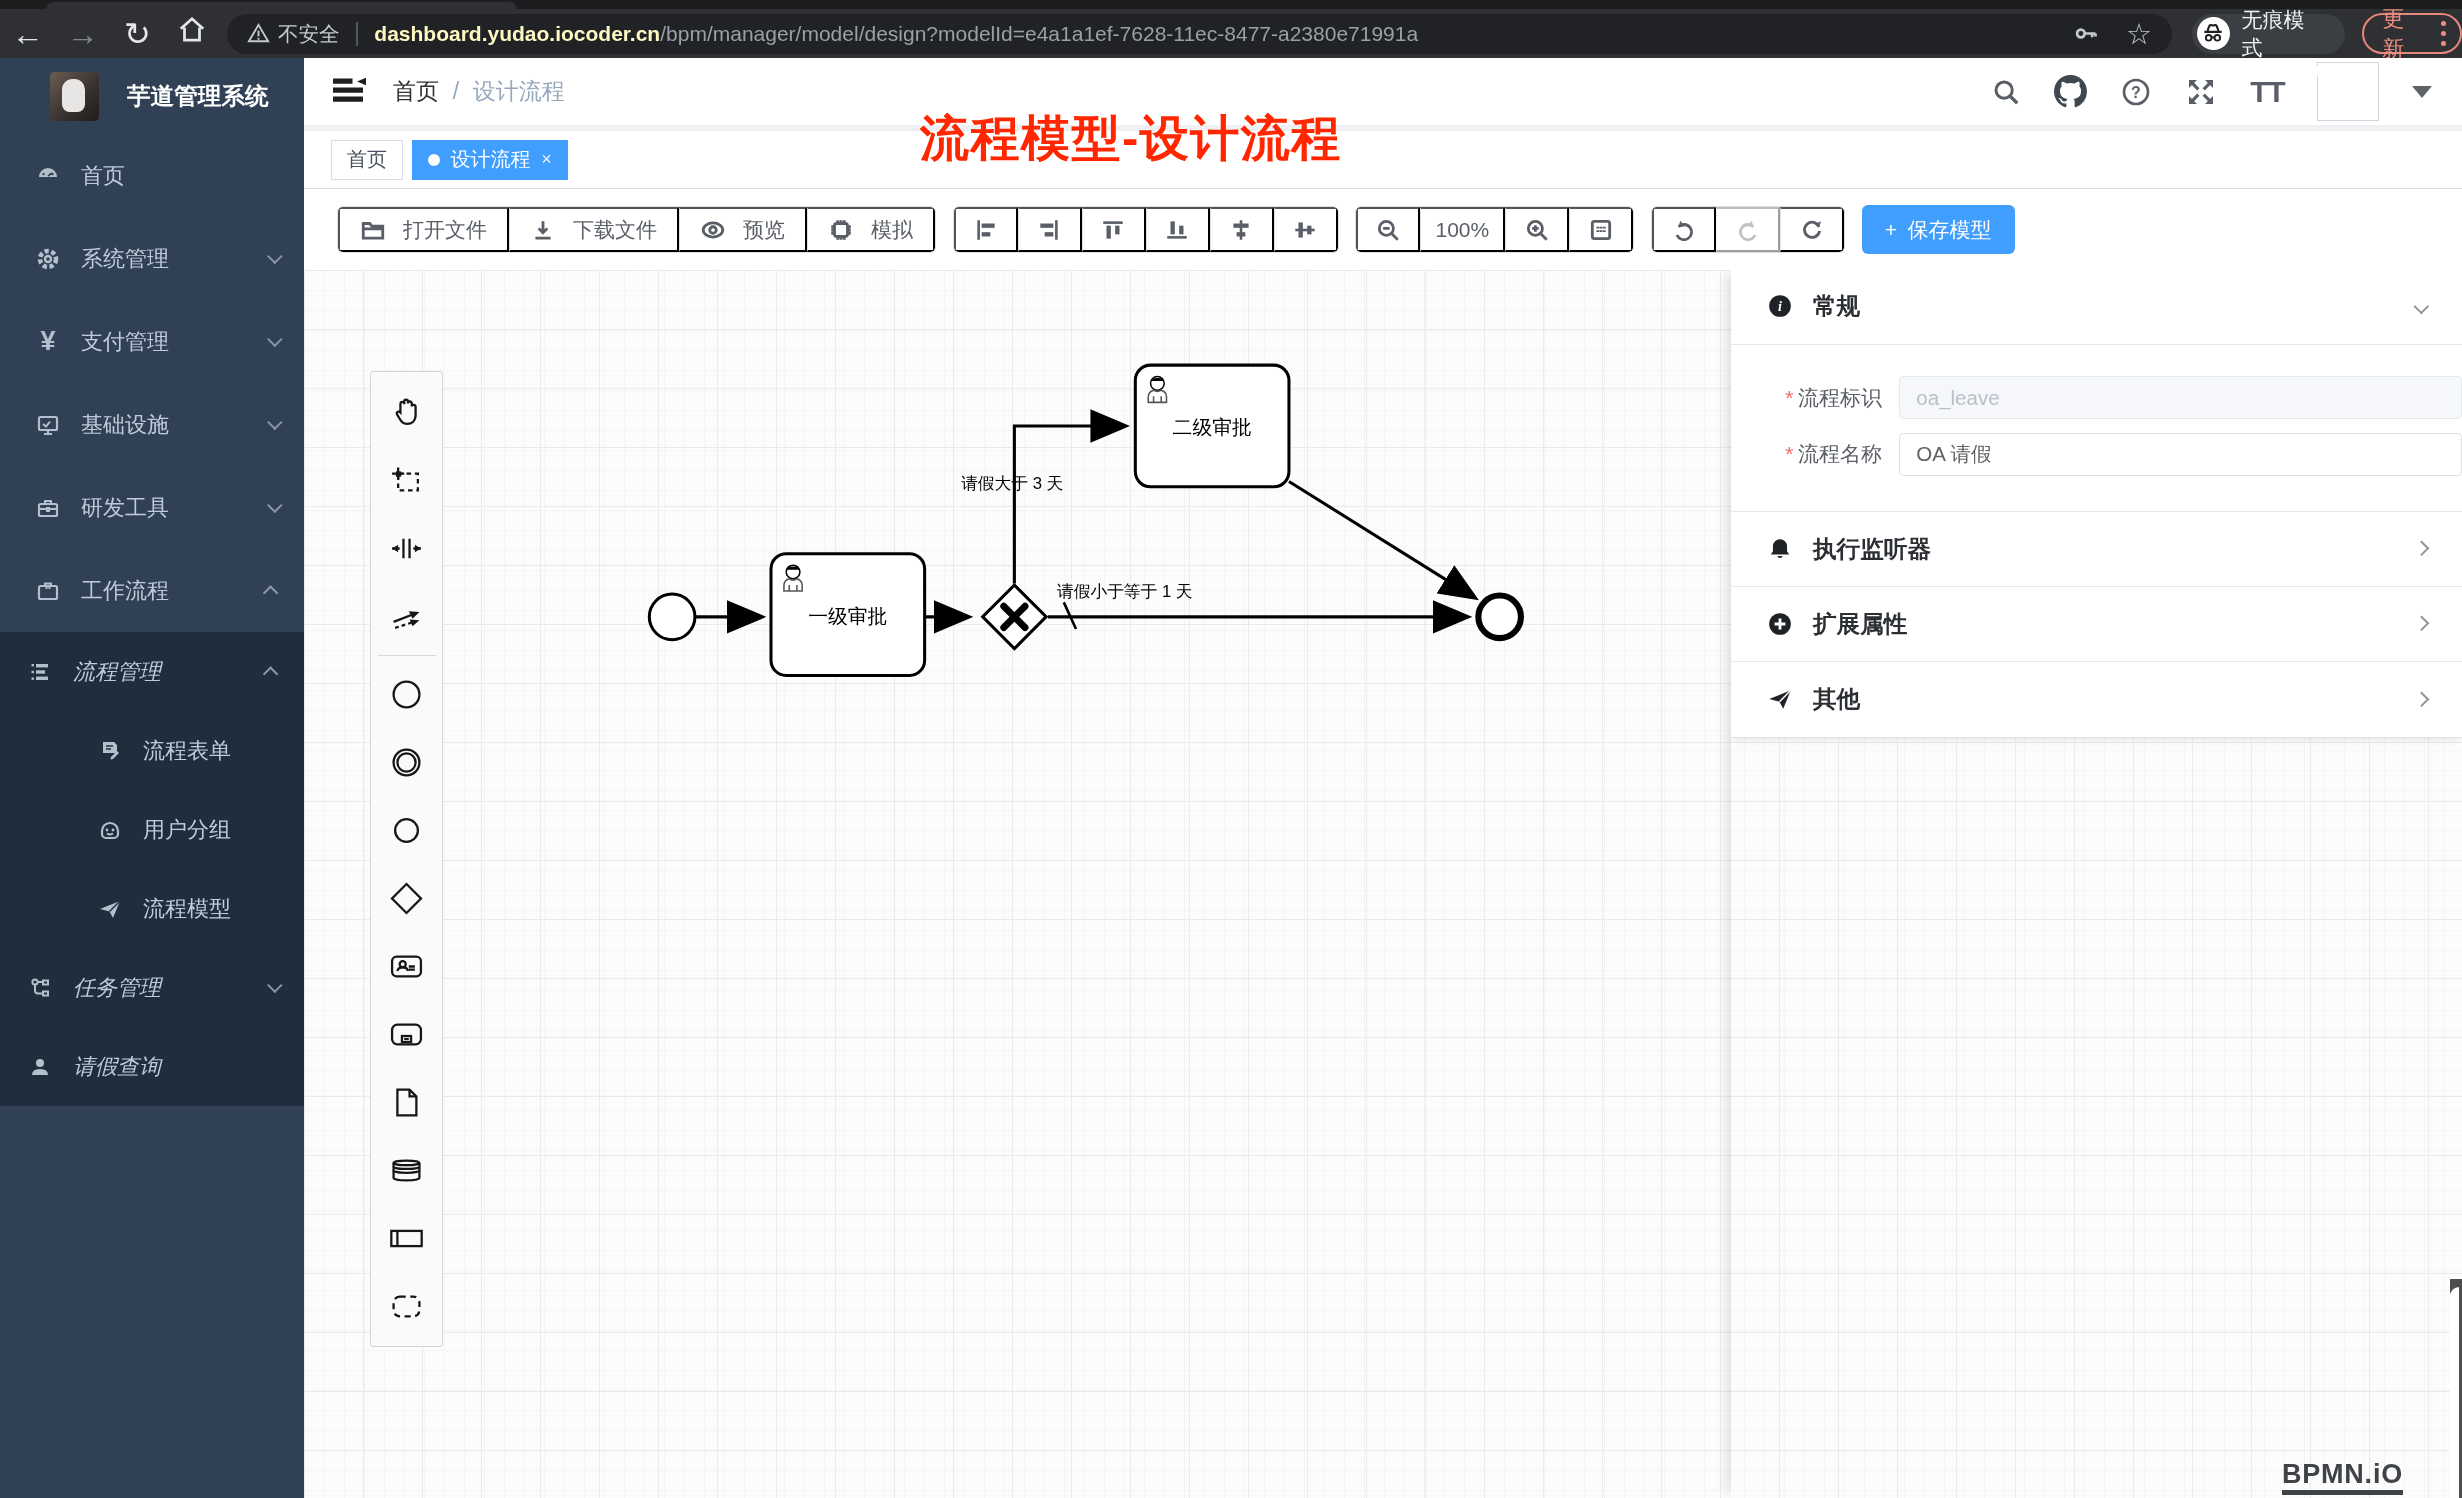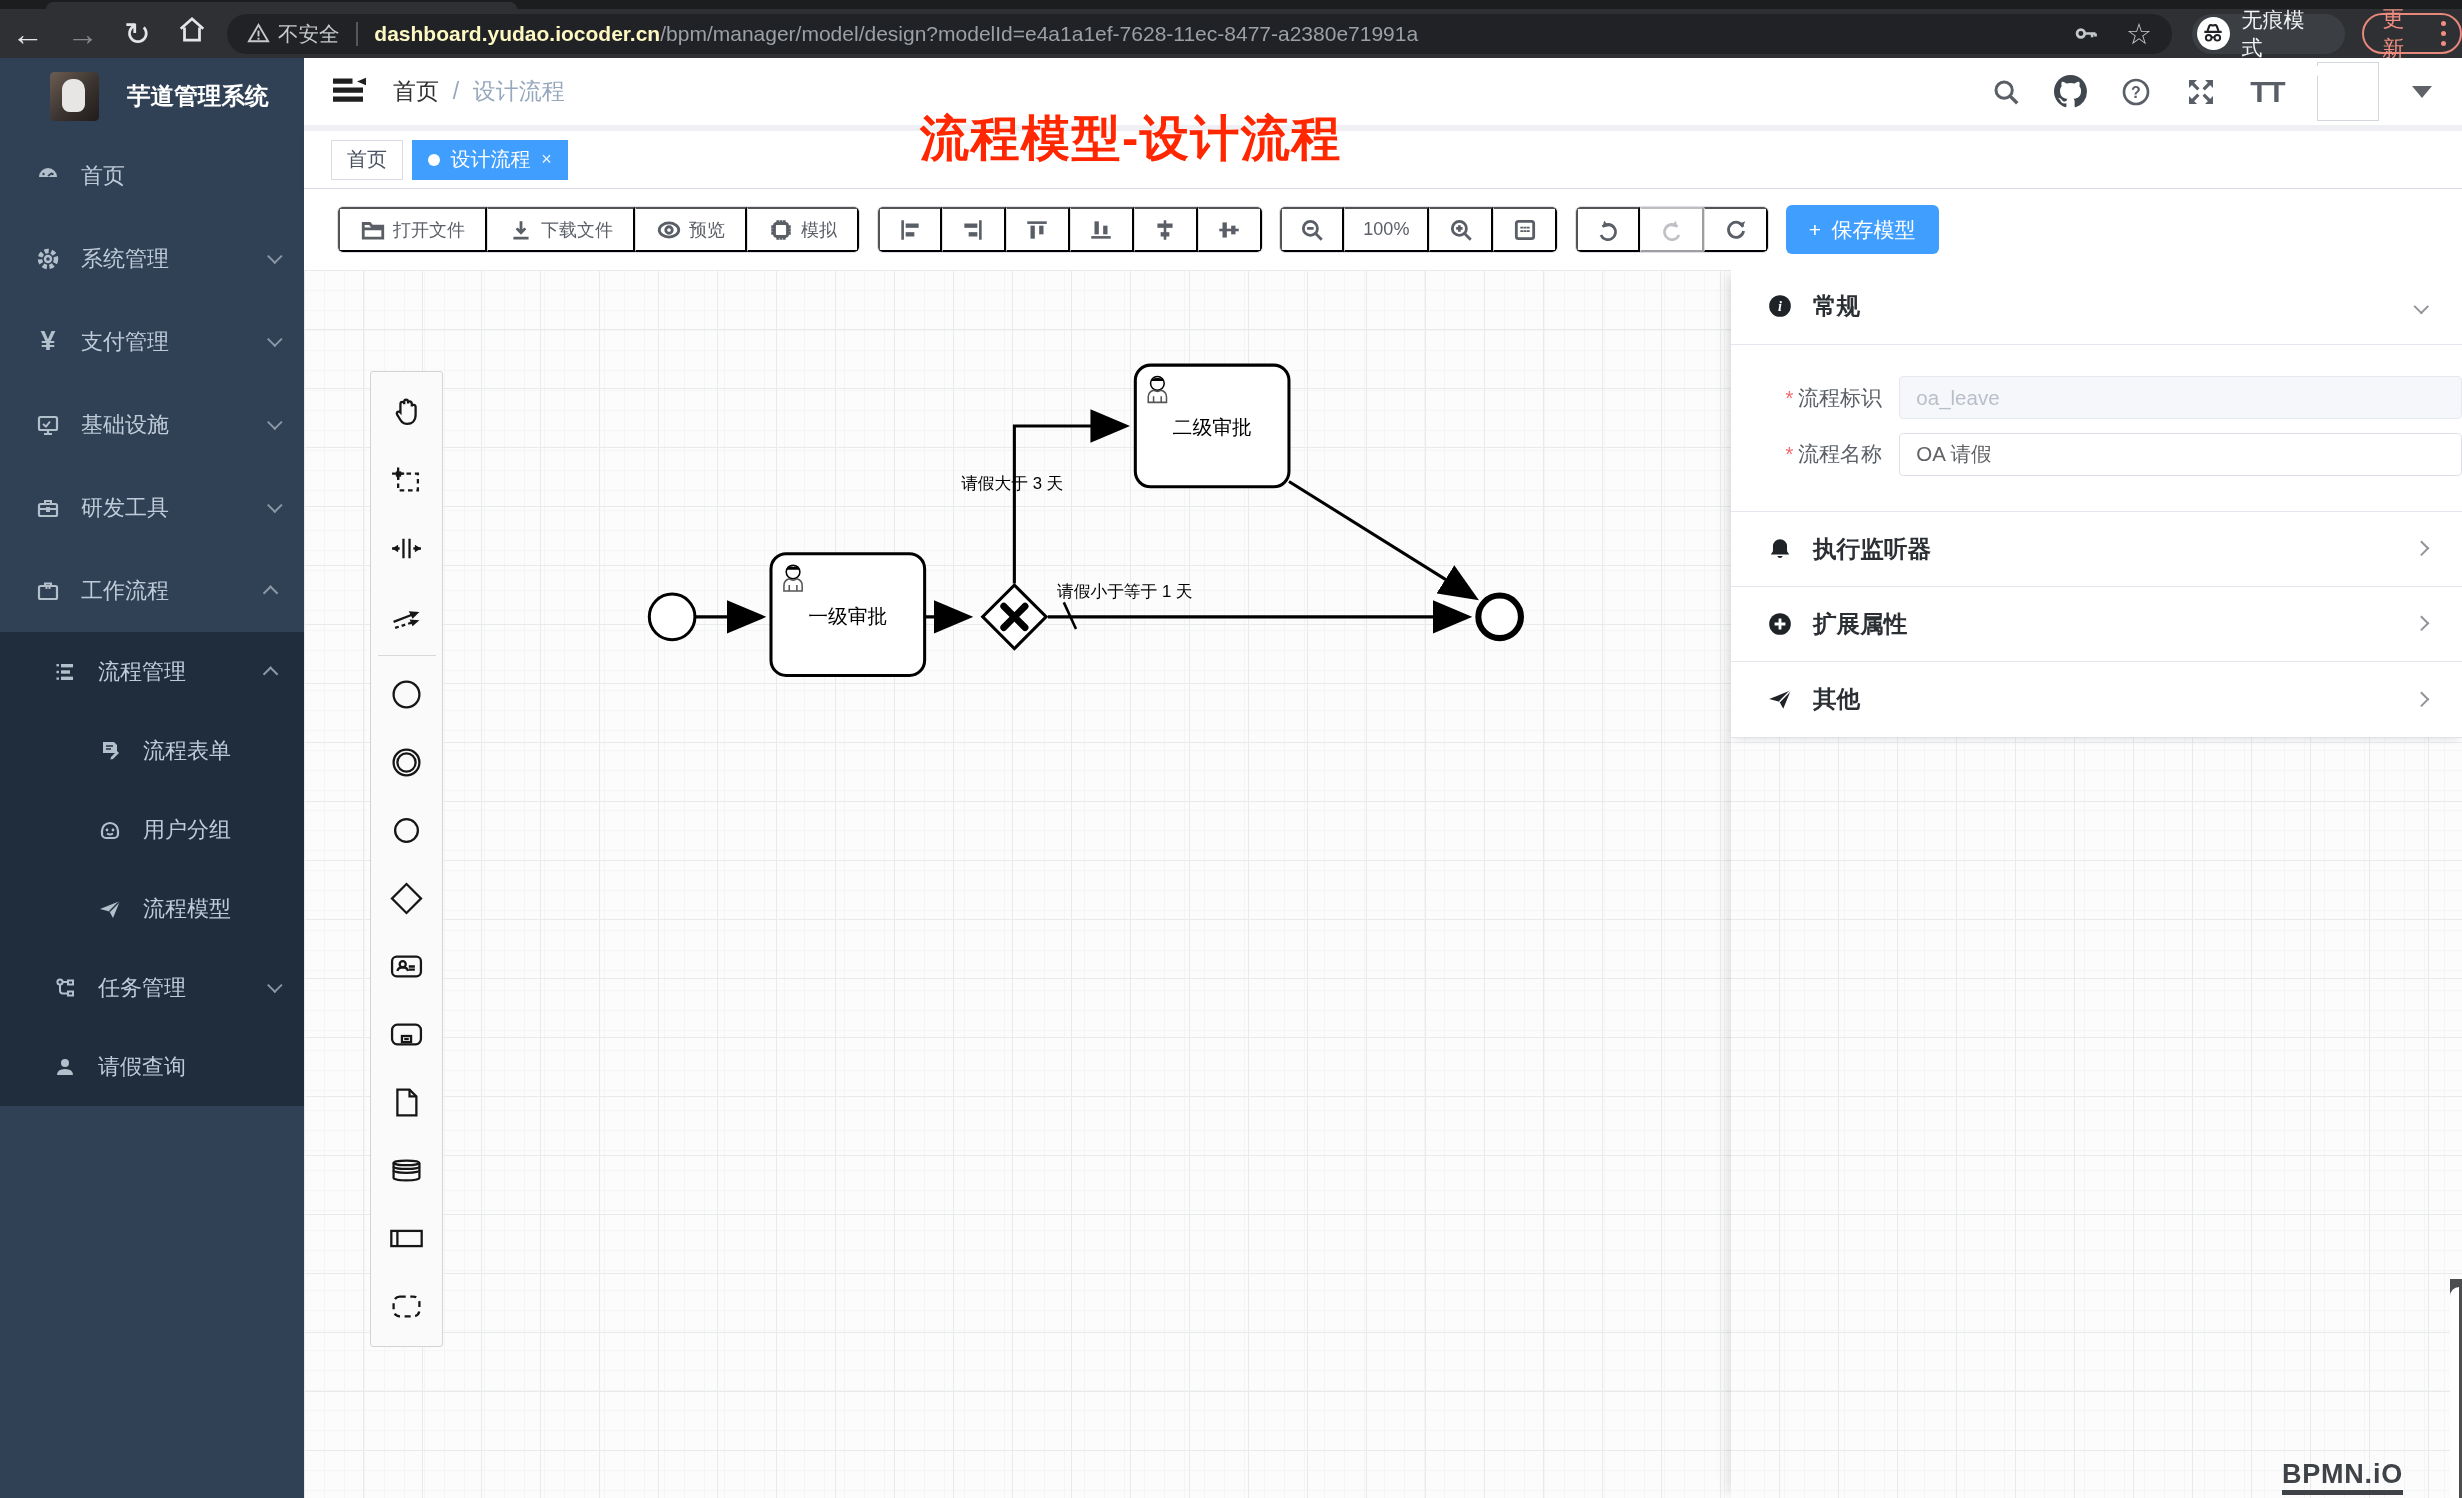--- a/index.html
+++ b/index.html
@@ -35,21 +35,21 @@
   .sidebar { width:304px; background:#304156; color:#bfcbd9; flex-shrink:0; }
   .logo-row { height:76px; display:flex; align-items:center; padding-left:50px; gap:28px; }
   .logo-img { width:49px; height:49px; border-radius:4.6px; background:linear-gradient(135deg,#6b5d52 0%,#3a3330 55%,#201c1a 100%); position:relative; overflow:hidden; }
   .logo-img:before { content:""; position:absolute; left:12px; top:7.6px; width:23px; height:33px; background:#e8e6e4; border-radius:10.6px 10.6px 7.6px 7.6px; }
   .logo-title { color:#fff; font-size:23.6px; font-weight:bold; }
   .menu-item { height:83px; display:flex; align-items:center; padding:0 26px 0 35px; font-size:22px; }
   .menu-item .mi-icon { width:26px; height:26px; margin-right:20px; flex-shrink:0; display:flex; align-items:center; justify-content:center; }
   .menu-item .mi-label { flex:1; }
   .submenu { background:#1f2d3d; }
   .submenu .menu-item { height:79px; }
-  .lvl2 { padding-left:52px; }
+  .lvl2 { padding-left:27px;font-style:italic; }
   .lvl3 { padding-left:97px; }
   .chev { width:11.4px; height:11.4px; border-right:2.3px solid #8d98a6; border-bottom:2.3px solid #8d98a6; }
   .chev.down { transform:rotate(45deg) translateY(-3px); }
   .chev.up { transform:rotate(-135deg) translateY(-3px); }
   .s-ic { fill:#b4bfcc; stroke:#b4bfcc; }
 
   
   .main { flex:1; display:flex; flex-direction:column; background:#fff; position:relative; }
   .hdr { height:67px; background:#fff; display:flex; align-items:center; padding:0 30px 0 29px; }
   .hamburger { margin-right:27px; }
@@ -70,21 +70,21 @@
   .tabs-row { height:58px; background:#fff; display:flex; align-items:center; padding-left:27px; gap:9px; border-bottom:1.5px solid #d8dce5; box-shadow:0 1.5px 4.6px rgba(0,0,0,.05); }
   .tag { height:40px; display:flex; align-items:center; padding:0 15px; font-size:20px; border:1.5px solid #d8dce5; color:#495060; background:#fff; gap:10.6px; }
   .tag.active { background:#409eff; border-color:#409eff; color:#fff; }
   .tag .dot { width:12px; height:12px; border-radius:50%; background:#fff; }
   .tag .x { font-size:18px; color:#eaf4ff; }
 
   
   .toolbar { height:81px; background:#fff; display:flex; align-items:center; padding-left:33px; gap:16.7px; }
   .btn-group { display:inline-flex; border:1.5px solid #dcdfe6; border-radius:6px; overflow:hidden; background:#fff; height:47px; }
   .btn-group > * + * { border-left:1.5px solid #dcdfe6; }
-  .tb-btn { display:flex; align-items:center; justify-content:center; gap:7px; padding:0 20px; font-size:18px; color:#5a5e66; background:#fff; }
+  .tb-btn { display:flex; align-items:center; justify-content:center; gap:17px; padding:0 20px; font-size:21px; color:#5a5e66; background:#fff; }
   .tb-btn.icon-only { width:64px; padding:0; }
   .tb-btn.zoomtxt { width:85px; padding:0; }
   .save-btn { height:49px; border-radius:6px; background:#409eff; color:#fff; font-size:21px; display:flex; align-items:center; justify-content:center; gap:10.6px; padding:0 23px; border:none; }
   .t-ic { stroke:#5a5e66; fill:none; stroke-width:2.6; }
   .t-ic.f { fill:#5a5e66; stroke:none; }
 
   
   .content { flex:1; position:relative; overflow:hidden; }
   .canvas { position:absolute; inset:0; background-color:#fcfcfd;
     background-image:

